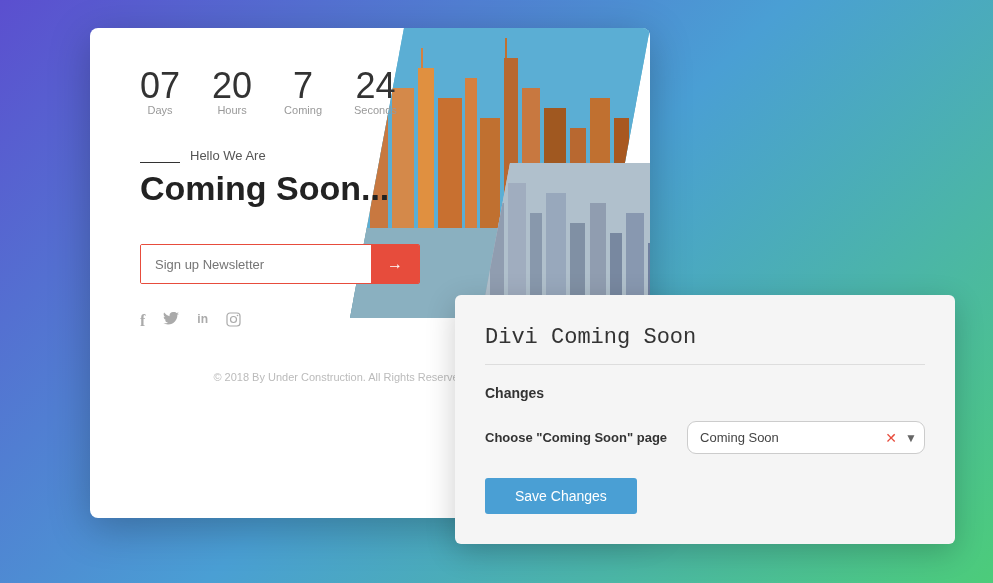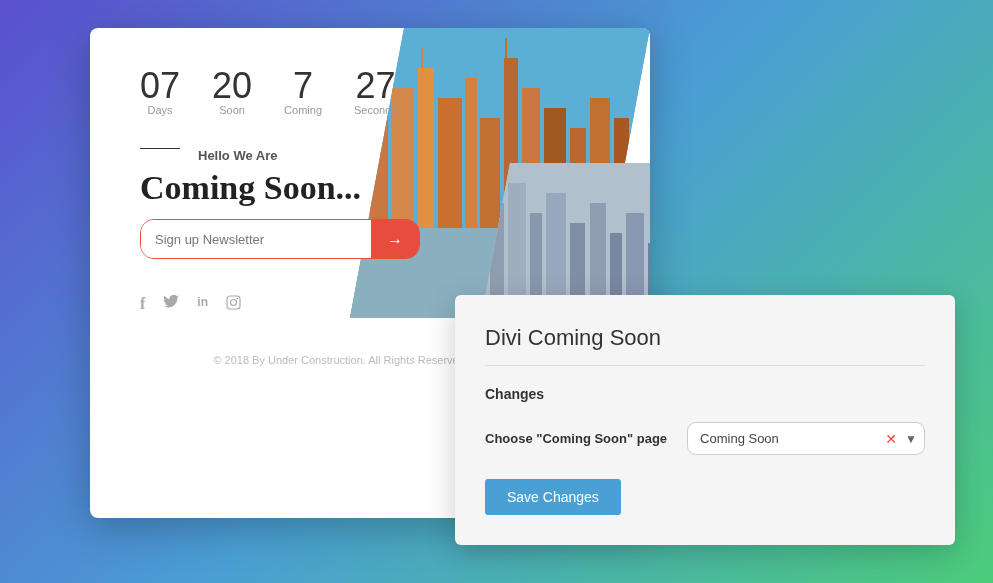--- a/index.html
+++ b/index.html
@@ -53,54 +53,52 @@
     .countdown-label {
       font-size: 11px;
       color: #999;
       display: block;
       text-transform: none;
     }
 
     
     .hello-line {
       display: flex;
-      align-items: flex-start;
-      gap: 18px;
+      align-items: flex-end;
+      gap: 10px;
       margin-bottom: 6px;
-      font-weight: bold;
     }
 
     .hello-dash {
       width: 40px;
       height: 1px;
       background: #333;
       display: inline-block;
     }
 
     .hello-text {
       font-size: 13px;
       color: #555;
     }
 
     .coming-soon-title {
       font-size: 34px;
       font-weight: 600;
       color: #222;
-      margin-bottom: 12px;
-      font-family: Liberation Serif, serif;
+      margin-bottom: 36px;
     }
 
     
     .newsletter-form {
       display: flex;
       border: 1.5px solid #e74c3c;
-      border-radius: 14px;
+      border-radius: 2px;
       overflow: hidden;
       width: 280px;
-      margin-bottom: 36px;
+      margin-bottom: 28px;
     }
 
     .newsletter-input {
       flex: 1;
       border: none;
       outline: none;
       padding: 10px 14px;
       font-size: 13px;
       color: #999;
       background: #fff;
@@ -150,20 +148,21 @@
       border-radius: 6px;
       box-shadow: 0 8px 30px rgba(0,0,0,0.2);
       padding: 30px 30px 30px 30px;
     }
 
     .settings-title {
       font-size: 22px;
       font-weight: 400;
       color: #333;
       margin-bottom: 4px;
+      font-family: Liberation Mono, monospace;
     }
 
     .settings-divider {
       height: 1px;
       background: #ddd;
       margin: 14px 0 20px 0;
     }
 
     .settings-subtitle {
       font-size: 14px;
@@ -222,21 +221,21 @@
       transform: translateY(-50%);
       color: #666;
       font-size: 12px;
       pointer-events: none;
     }
 
     .save-btn {
       background: #4a9fd4;
       color: #fff;
       border: none;
-      padding: 10px 22px;
+      padding: 10px 30px;
       font-size: 14px;
       border-radius: 3px;
       cursor: pointer;
       font-weight: 500;
     }
 
     
     .city-block {
       position: absolute;
       top: 0;
@@ -312,28 +311,28 @@
 
   <div class="preview-inner">
 
     <div class="countdown">
       <div class="countdown-item">
         <span class="countdown-number">07</span>
         <span class="countdown-label">Days</span>
       </div>
       <div class="countdown-item">
         <span class="countdown-number">20</span>
-        <span class="countdown-label">Soon</span>
+        <span class="countdown-label">Hours</span>
       </div>
       <div class="countdown-item">
         <span class="countdown-number">7</span>
         <span class="countdown-label">Coming</span>
       </div>
       <div class="countdown-item">
-        <span class="countdown-number">27</span>
+        <span class="countdown-number">24</span>
         <span class="countdown-label">Seconds</span>
       </div>
     </div>
 
     <div class="hello-line">
       <span class="hello-dash"></span>
       <span class="hello-text">Hello We Are</span>
     </div>
 
     <div class="coming-soon-title">Coming Soon...</div>

